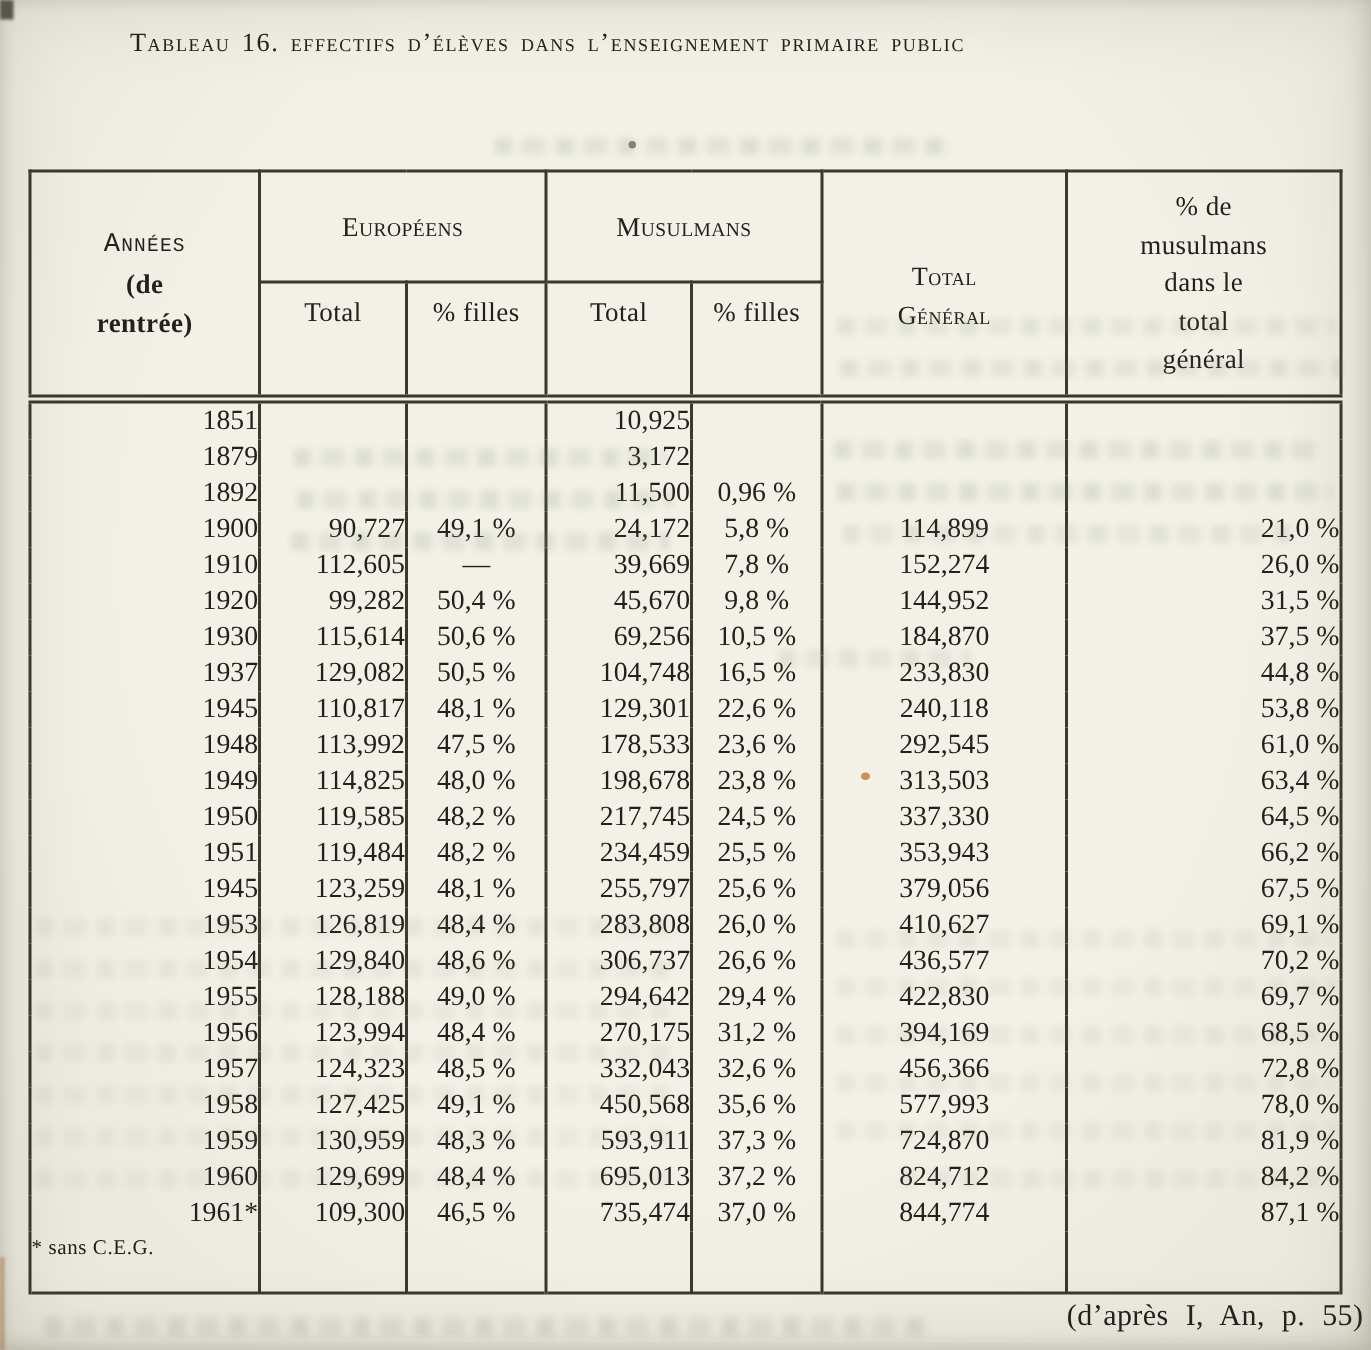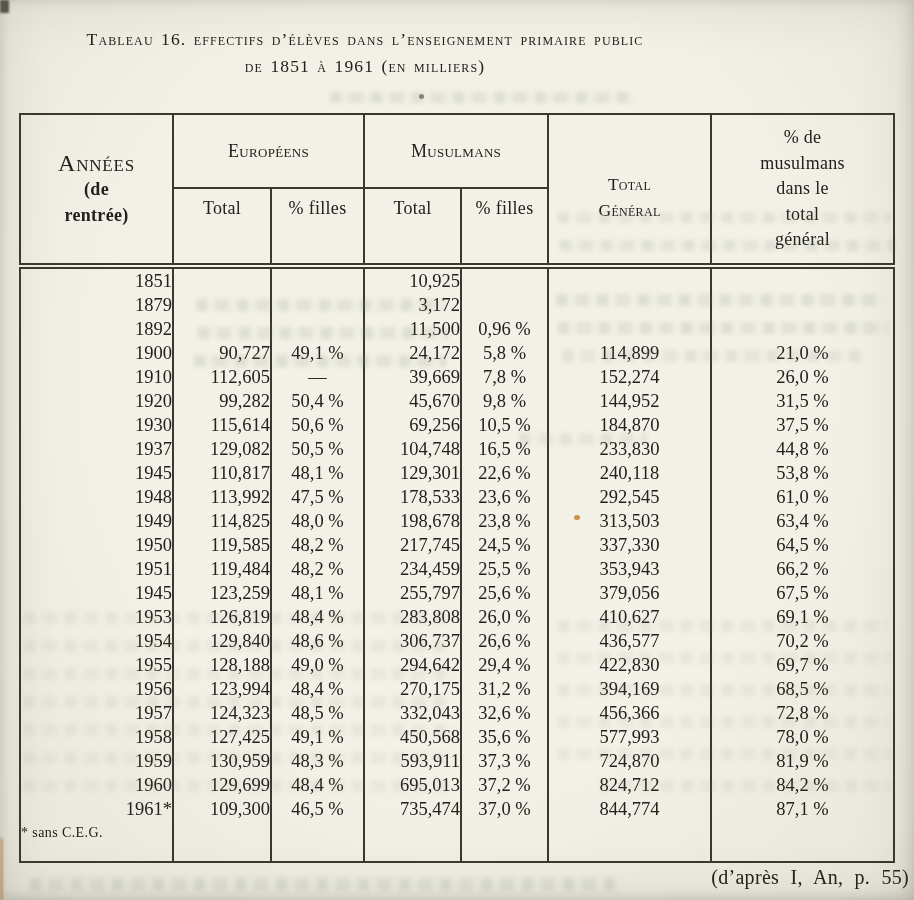--- a/index.html
+++ b/index.html
@@ -15,59 +15,59 @@
   }
   .page::after{ 
     content:"";position:absolute;inset:0;pointer-events:none;
     box-shadow:inset 0 0 55px rgba(95,90,72,.16),
                inset -7px 0 12px rgba(95,90,72,.10),
                inset 0 -5px 10px rgba(95,90,72,.08),
                inset 4px 0 8px rgba(95,90,72,.07);
   }
   
   .title{
-    position:absolute;top:26px;left:0;width:730px;text-align:center;
+    position:absolute;top:15px;left:0;width:730px;text-align:center;
     font-variant:small-caps;font-size:17.5px;line-height:27px;
     letter-spacing:1.1px;word-spacing:2px;color:#23211c;
   }
   
   table.tbl{
     position:absolute;left:19px;top:113px;width:874px;
     border-collapse:collapse;table-layout:fixed;
     font-size:18.5px;color:#23211c;
   }
   table.tbl{border:2.5px solid #3a382f;}
   .tbl th{
     font-weight:400;border:2px solid #3a382f;padding:0;
     font-size:18px;letter-spacing:.3px;
   }
   .tbl thead tr.hrow1{height:74px;}
   .tbl thead tr.hrow2{height:78px;}
   .tbl th.hb{border-bottom:6px double #3a382f;border-radius:25px;}
   .sc{font-variant:small-caps;letter-spacing:.8px;}
   .prelines{white-space:pre-line;}
   th.years-head{vertical-align:middle;line-height:26px;}
-  th.years-head .yl{display:block;font-size:24px;}
+  th.years-head .yl{display:block;font-size:18px;font-family:Liberation Mono, monospace;}
   th.years-head .ys{display:block;font-size:18px;font-weight:bold;}
   th.group-head{vertical-align:middle;}
   th.sub-head{vertical-align:top;padding-top:9px;}
   th.total-general{vertical-align:middle;line-height:26px;padding-top:16px;font-size:17.5px;}
   th.pct-head{vertical-align:middle;line-height:25.5px;font-size:18px;}
   .tbl tbody td{
     border-left:2px solid #3a382f;border-right:2px solid #3a382f;
     border-top:none;border-bottom:none;
     padding:0;height:24px;line-height:23px;vertical-align:middle;
   }
   .tbl tbody tr[data-name="footnote-row"] td{height:40px;vertical-align:top;}
   td.c-year{text-align:right;}
   td.c-num{text-align:right;padding-right:14px;}
   td.c-num2{padding-right:10px;}
   td.c-pct{text-align:center;}
   td.c-tot{text-align:center;}
-  td.c-pctm{text-align:center;}
+  td.c-pctm{text-align:right;}
   td.c-foot{text-align:left;padding-left:9px;font-size:14px;padding-top:3px;letter-spacing:.4px;}
   
   .caption{
     position:absolute;top:866px;right:5px;
     font-size:20px;word-spacing:6px;letter-spacing:.3px;color:#23211c;
   }
   
   .smudge{
     position:absolute;pointer-events:none;filter:blur(2px);border-radius:2px;
     background:repeating-linear-gradient(90deg,
@@ -80,21 +80,20 @@
   .corner-mark{position:absolute;left:0;top:0;width:9px;height:13px;background:#36342c;filter:blur(1px);opacity:.8;pointer-events:none;}
   .edge-strip{position:absolute;left:0;top:838px;width:3px;height:62px;background:#b5763a;filter:blur(1px);opacity:.5;pointer-events:none;}
 </style>
 </head>
 <body>
 
 <div class="page" data-name="scanned-page">
 
   <div class="title" data-name="table-title">
     <div data-name="table-title-line1">Tableau 16. effectifs d’élèves dans l’enseignement primaire public</div>
-    <div data-name="table-title-line2">de 1851 à 1961 (en milliers)</div>
   </div>
 
   <table class="tbl" data-name="enrollment-table">
     <colgroup>
       <col style="width:153px">
         <col style="width:98px">
         <col style="width:93px">
       <col style="width:97px">
         <col style="width:87px">
         <col style="width:163px">

